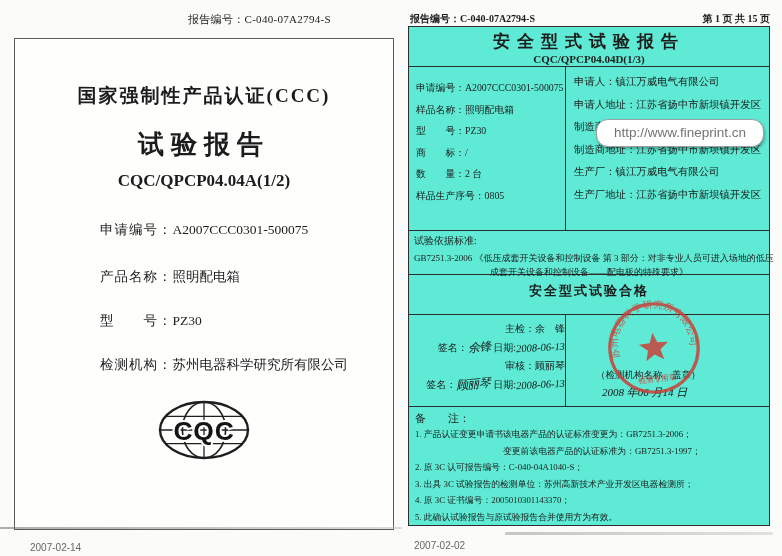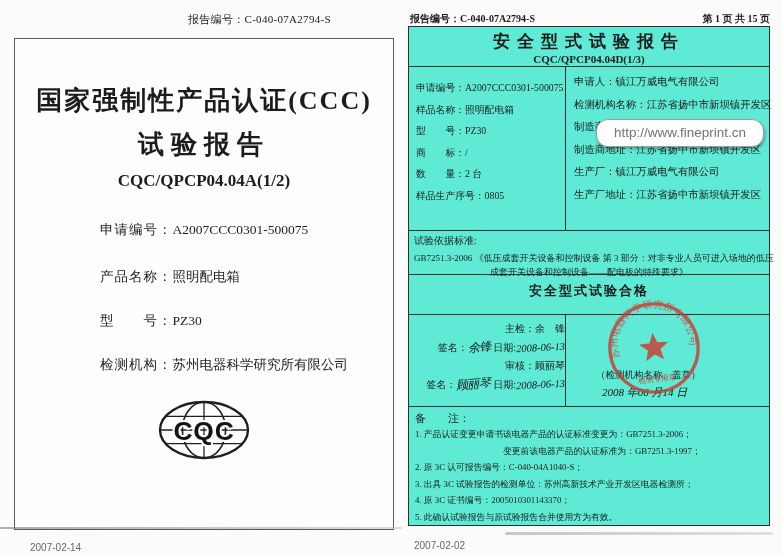--- a/index.html
+++ b/index.html
@@ -7,21 +7,21 @@
     width:782px;height:556px;position:relative;overflow:hidden;
     background:#fbfbf9;
     font-family:"Liberation Serif","DejaVu Serif",serif;
     color:#1c1c1c;
   }
   .page{position:absolute;top:6px;height:550px;}
   
   .page-left{left:10px;width:392px;}
   .pl-reportno{position:absolute;left:178px;top:6px;font-size:11px;letter-spacing:.3px;}
   .pl-box{position:absolute;left:4px;top:32px;width:378px;height:490px;border:1px solid #5b5b5b;background:#fefefd;}
-  .pl-title1{position:absolute;top:44px;left:0;width:100%;text-align:center;font-size:26px;font-weight:bold;letter-spacing:2px;}
+  .pl-title1{position:absolute;top:44px;left:0;width:100%;text-align:center;font-size:19px;font-weight:bold;letter-spacing:2px;}
   .pl-title2{position:absolute;top:88px;left:0;width:100%;text-align:center;font-size:26px;font-weight:bold;letter-spacing:7px;}
   .pl-doccode{position:absolute;top:132px;left:0;width:100%;text-align:center;font-size:17px;font-weight:bold;}
   .pl-field{position:absolute;left:58px;font-size:13.5px;white-space:pre;}
   .pl-field .flabel{letter-spacing:1px;}
   .pl-f0{top:166px}.pl-f1{top:213px}.pl-f2{top:257px}.pl-f3{top:301px}
   .cqc-logo{position:absolute;left:50%;top:358px;transform:translateX(-50%);}
   .footer-date{position:absolute;font-size:10px;color:#666;font-family:"Liberation Sans","DejaVu Sans",sans-serif;}
   .pl-footer{left:20px;top:536px;}
   .artifact{position:absolute;opacity:.55;border-radius:2px;}
   .artifact-left{left:0;top:527px;width:402px;height:2px;background:linear-gradient(to right,#6d6d6d,#c2c2c2);}
@@ -127,21 +127,21 @@
         <div class="info-l">
           <div class="irow"><span>申请编号：</span><span>A2007CCC0301-500075</span></div>
           <div class="irow"><span>样品名称：</span><span>照明配电箱</span></div>
           <div class="irow"><span>型　　号：</span><span>PZ30</span></div>
           <div class="irow"><span>商　　标：</span><span>/</span></div>
           <div class="irow"><span>数　　量：</span><span>2 台</span></div>
           <div class="irow"><span>样品生产序号：</span><span>0805</span></div>
         </div>
         <div class="info-r">
           <div class="irow"><span>申请人：</span><span>镇江万威电气有限公司</span></div>
-          <div class="irow"><span>检测机构名称：</span><span>江苏省扬中市新坝镇开发区</span></div>
+          <div class="irow"><span>申请人地址：</span><span>江苏省扬中市新坝镇开发区</span></div>
           <div class="irow"><span>制造商：</span><span>镇江万威电气有限公司</span></div>
           <div class="irow"><span>制造商地址：</span><span>江苏省扬中市新坝镇开发区</span></div>
           <div class="irow"><span>生产厂：</span><span>镇江万威电气有限公司</span></div>
           <div class="irow"><span>生产厂地址：</span><span>江苏省扬中市新坝镇开发区</span></div>
         </div>
       </div>
 
       <div class="sect rp-standard">
         <div class="std-label">试验依据标准:</div>
         <div class="std1">GB7251.3-2006 《低压成套开关设备和控制设备 第 3 部分：对非专业人员可进入场地的低压</div>

